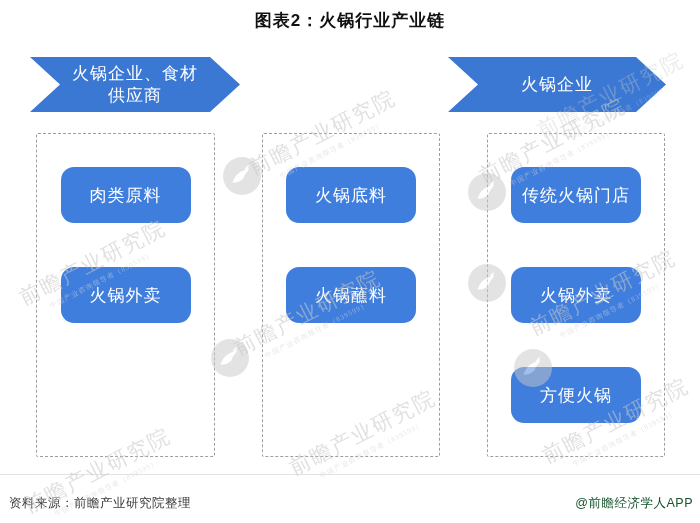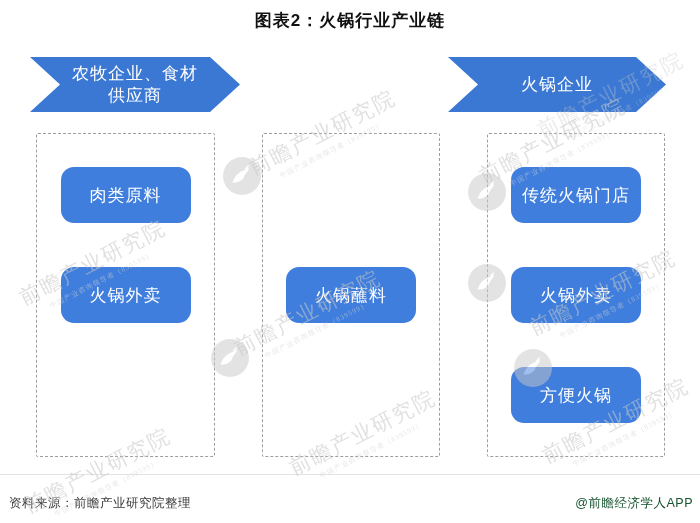--- a/index.html
+++ b/index.html
@@ -60,37 +60,40 @@
   .credit{position:absolute;right:7px;top:495px;font-size:12.5px;color:#14532d;letter-spacing:.5px;}
 </style>
 </head>
 <body>
 
 <div class="canvas">
 
   <div class="title">图表2：火锅行业产业链</div>
 
   <div class="arrow arrow1">
-    <span class="lbl">农牧企业、食材
+    <span class="lbl">火锅企业、食材
 供应商</span>
   </div>
   <div class="arrow arrow3">
     <span class="lbl">火锅企业</span>
   </div>
 
   <div class="col col1">
     <div class="item row1">
       <span class="lbl">肉类原料</span>
     </div>
     <div class="item row2">
       <span class="lbl">火锅外卖</span>
     </div>
   </div>
 
   <div class="col col2">
+    <div class="item row1">
+      <span class="lbl">火锅底料</span>
+    </div>
     <div class="item row2">
       <span class="lbl">火锅蘸料</span>
     </div>
   </div>
 
   <div class="col col3">
     <div class="item row1">
       <span class="lbl">传统火锅门店</span>
     </div>
     <div class="item row2">

